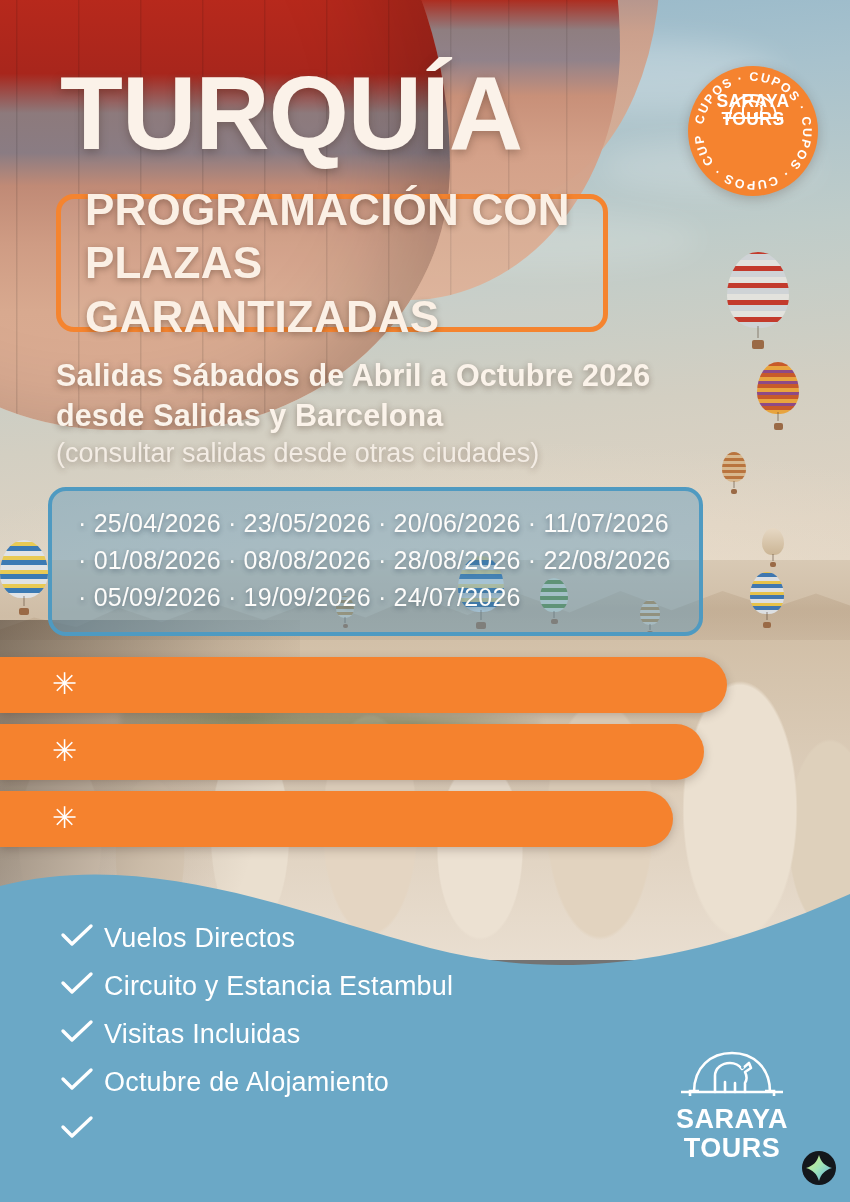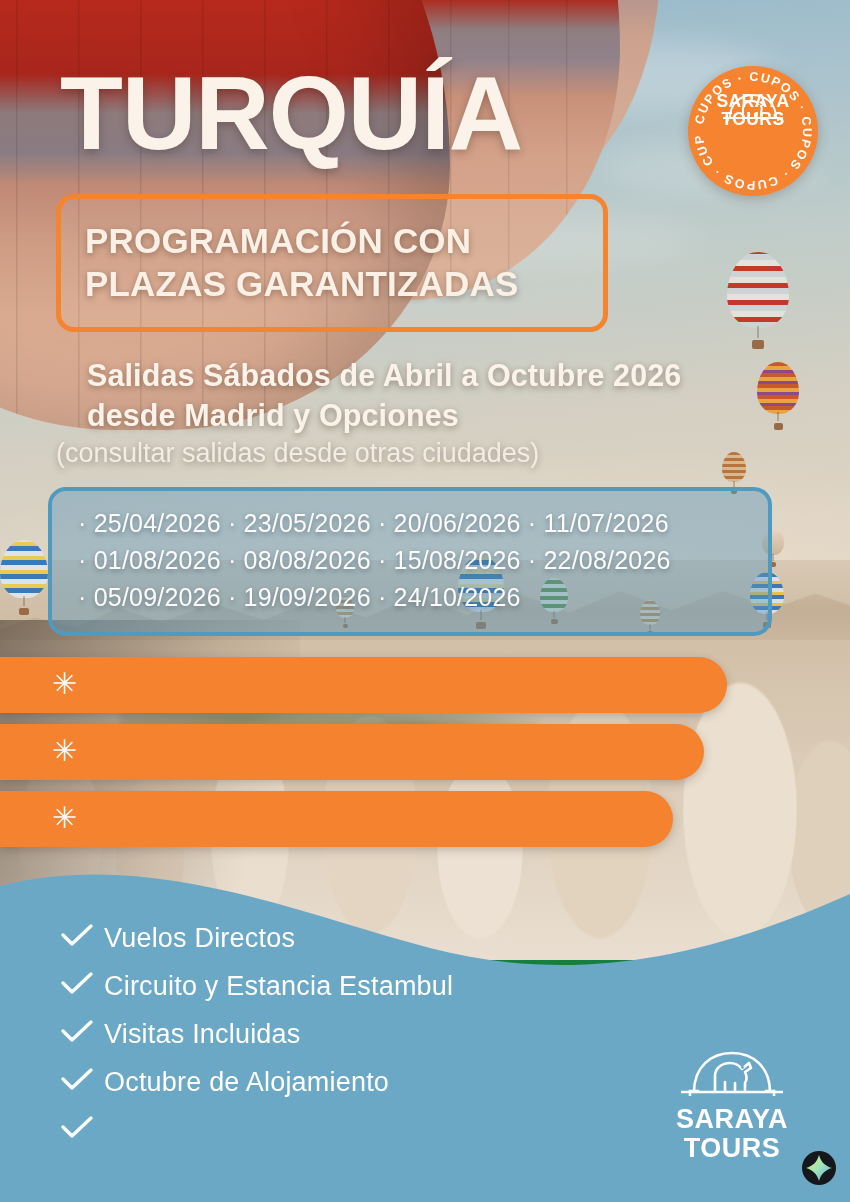--- a/index.html
+++ b/index.html
@@ -9,21 +9,21 @@
     background:#6ba8c6;
     overflow:hidden;
     position:relative;
   }
 
   
   .poster {
     position:relative;
     width:850px; height:1202px;
     overflow:hidden;
-    background:#15803d;
+    background:#737373;
   }
 
   
   .photo {
     position:absolute; inset:0;
     height:960px;
     overflow:hidden;
   }
   
   .sky {
@@ -154,47 +154,46 @@
   
   .promo {
     position:absolute; left:56px; top:194px;
     width:552px; height:138px;
     border:5px solid #f5842f; border-radius:18px;
     background:rgba(255,245,230,.07);
     display:flex; align-items:center;
   }
   .promo-txt {
     padding-left:24px;
-    font-size:35px; font-weight:bold; line-height:1.22;
+    font-size:44px; font-weight:bold; line-height:1.22;
     color:#fbf0e5; letter-spacing:.2px;
     text-shadow:0 2px 6px rgba(70,45,30,.4);
     white-space:pre-line;
   }
 
   
   .dep {
     position:absolute; left:56px; top:356px; width:740px;
   }
   .dep .l1, .dep .l2 {
     font-size:30.5px; font-weight:bold; line-height:1.3;
     color:#fbf3ea; letter-spacing:.1px;
     text-shadow:0 2px 6px rgba(70,45,30,.42);
-    margin-left:31px;
   }
   .dep .l3 {
     margin-top:2px;
     font-size:27px; font-weight:normal; line-height:1.25;
     color:#f3ece4;
     text-shadow:0 2px 6px rgba(70,45,30,.4);
   }
 
   
   .dates {
     position:absolute; left:48px; top:487px;
-    width:724px; padding:14px 26px 16px;
+    width:655px; padding:14px 26px 16px;
     border:4px solid #4f9ac1; border-radius:18px;
     background:rgba(96,154,188,.45);
   }
   .dates .row {
     font-size:25px; line-height:1.48; font-weight:500;
     color:#fdfcfa; letter-spacing:.2px; white-space:nowrap;
     text-shadow:0 2px 5px rgba(40,60,80,.45);
   }
 
   
@@ -342,28 +341,28 @@
       </div>
     </div>
 
     <div class="promo">
       <div class="promo-txt">PROGRAMACIÓN CON
 PLAZAS GARANTIZADAS</div>
     </div>
 
     <div class="dep">
       <div class="l1">Salidas Sábados de Abril a Octubre 2026</div>
-      <div class="l2">desde Madrid y Opciones</div>
+      <div class="l2">desde Salidas y Barcelona</div>
       <div class="l3">(consultar salidas desde otras ciudades)</div>
     </div>
 
     <div class="dates">
       <div class="row">· 25/04/2026 · 23/05/2026 · 20/06/2026 · 11/07/2026</div>
-      <div class="row">· 01/08/2026 · 08/08/2026 · 15/08/2026 · 22/08/2026</div>
-      <div class="row">· 05/09/2026 · 19/09/2026 · 24/10/2026</div>
+      <div class="row">· 01/08/2026 · 08/08/2026 · 28/08/2026 · 22/08/2026</div>
+      <div class="row">· 05/09/2026 · 19/09/2026 · 24/07/2026</div>
     </div>
 
     <div class="bar bar1">
       <span class="st">✳</span>
     </div>
     <div class="bar bar2">
       <span class="st">✳</span>
     </div>
     <div class="bar bar3">
       <span class="st">✳</span>

